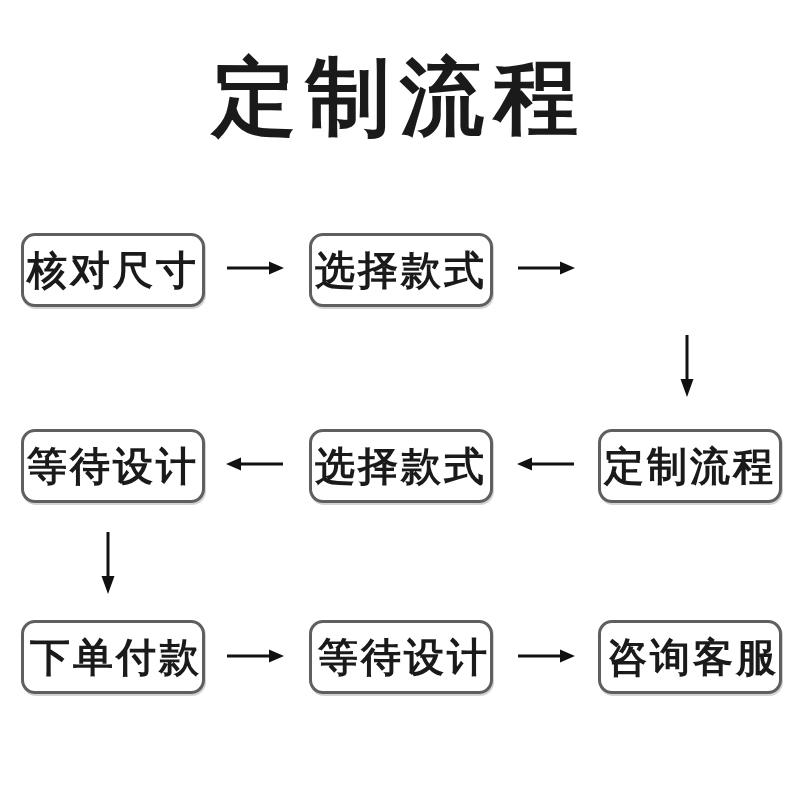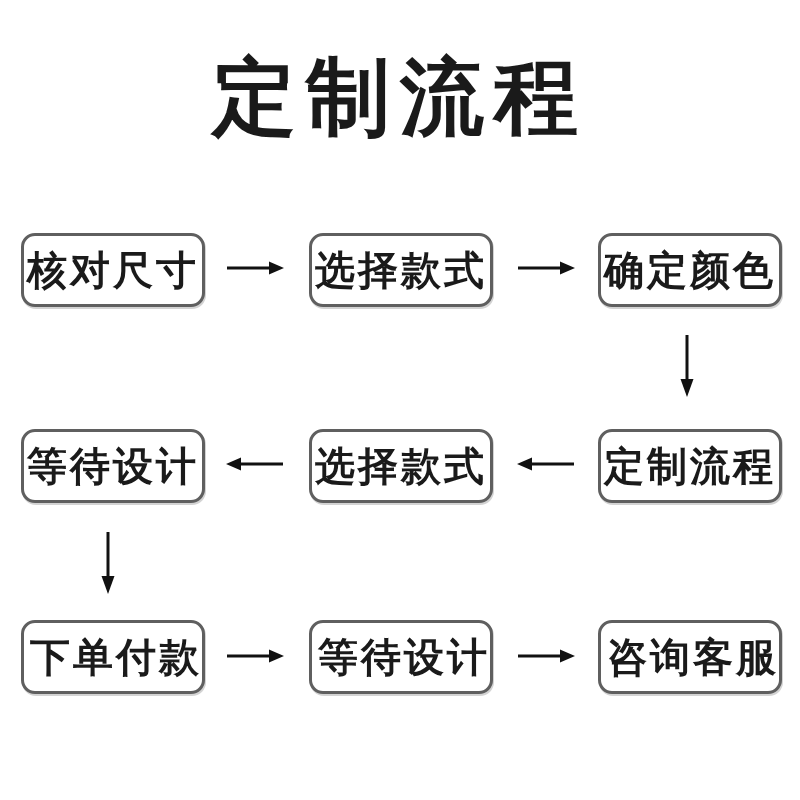--- a/index.html
+++ b/index.html
@@ -88,23 +88,20 @@
     <line x1="1" y1="8" x2="45" y2="8" stroke="currentColor" stroke-width="3"></line>
     <polygon points="43,1.5 58,8 43,14.5" fill="currentColor"></polygon>
   </svg>
   <div class="box r1 c2">
     <span class="step-label">选择款式</span>
   </div>
   <svg class="arrow a-r1g2" width="58" height="16" viewBox="0 0 58 16">
     <line x1="1" y1="8" x2="45" y2="8" stroke="currentColor" stroke-width="3"></line>
     <polygon points="43,1.5 58,8 43,14.5" fill="currentColor"></polygon>
   </svg>
-  <div class="box r1 c3">
-    <span class="step-label">确定颜色</span>
-  </div>
 
   <svg class="arrow a-vr" width="16" height="62" viewBox="0 0 16 62">
     <line x1="8" y1="0" x2="8" y2="46" stroke="currentColor" stroke-width="3"></line>
     <polygon points="1.5,44 8,62 14.5,44" fill="currentColor"></polygon>
   </svg>
 
   <div class="box r2 c1">
     <span class="step-label">等待设计</span>
   </div>
   <svg class="arrow a-r2g1" width="58" height="16" viewBox="0 0 58 16">

